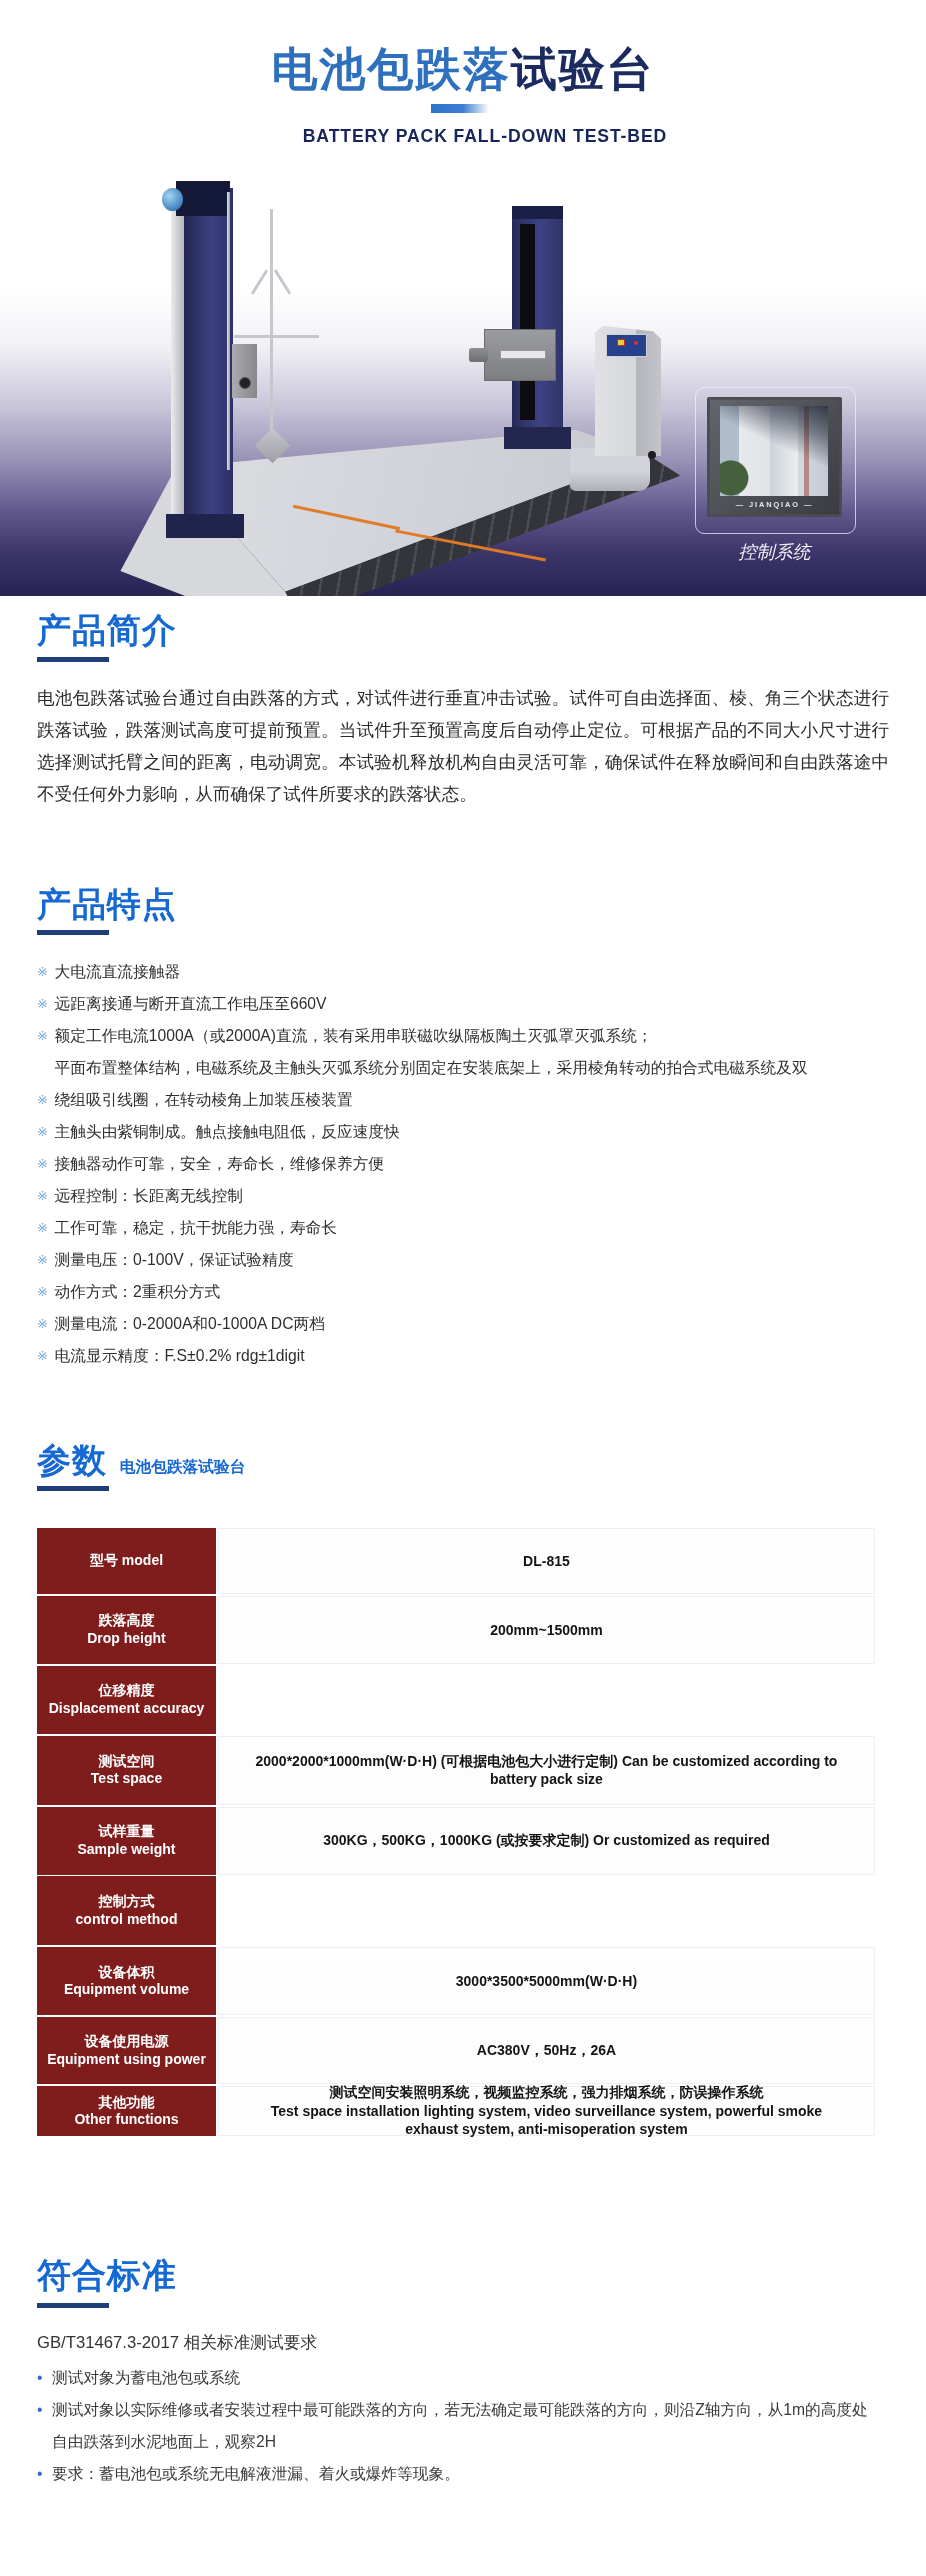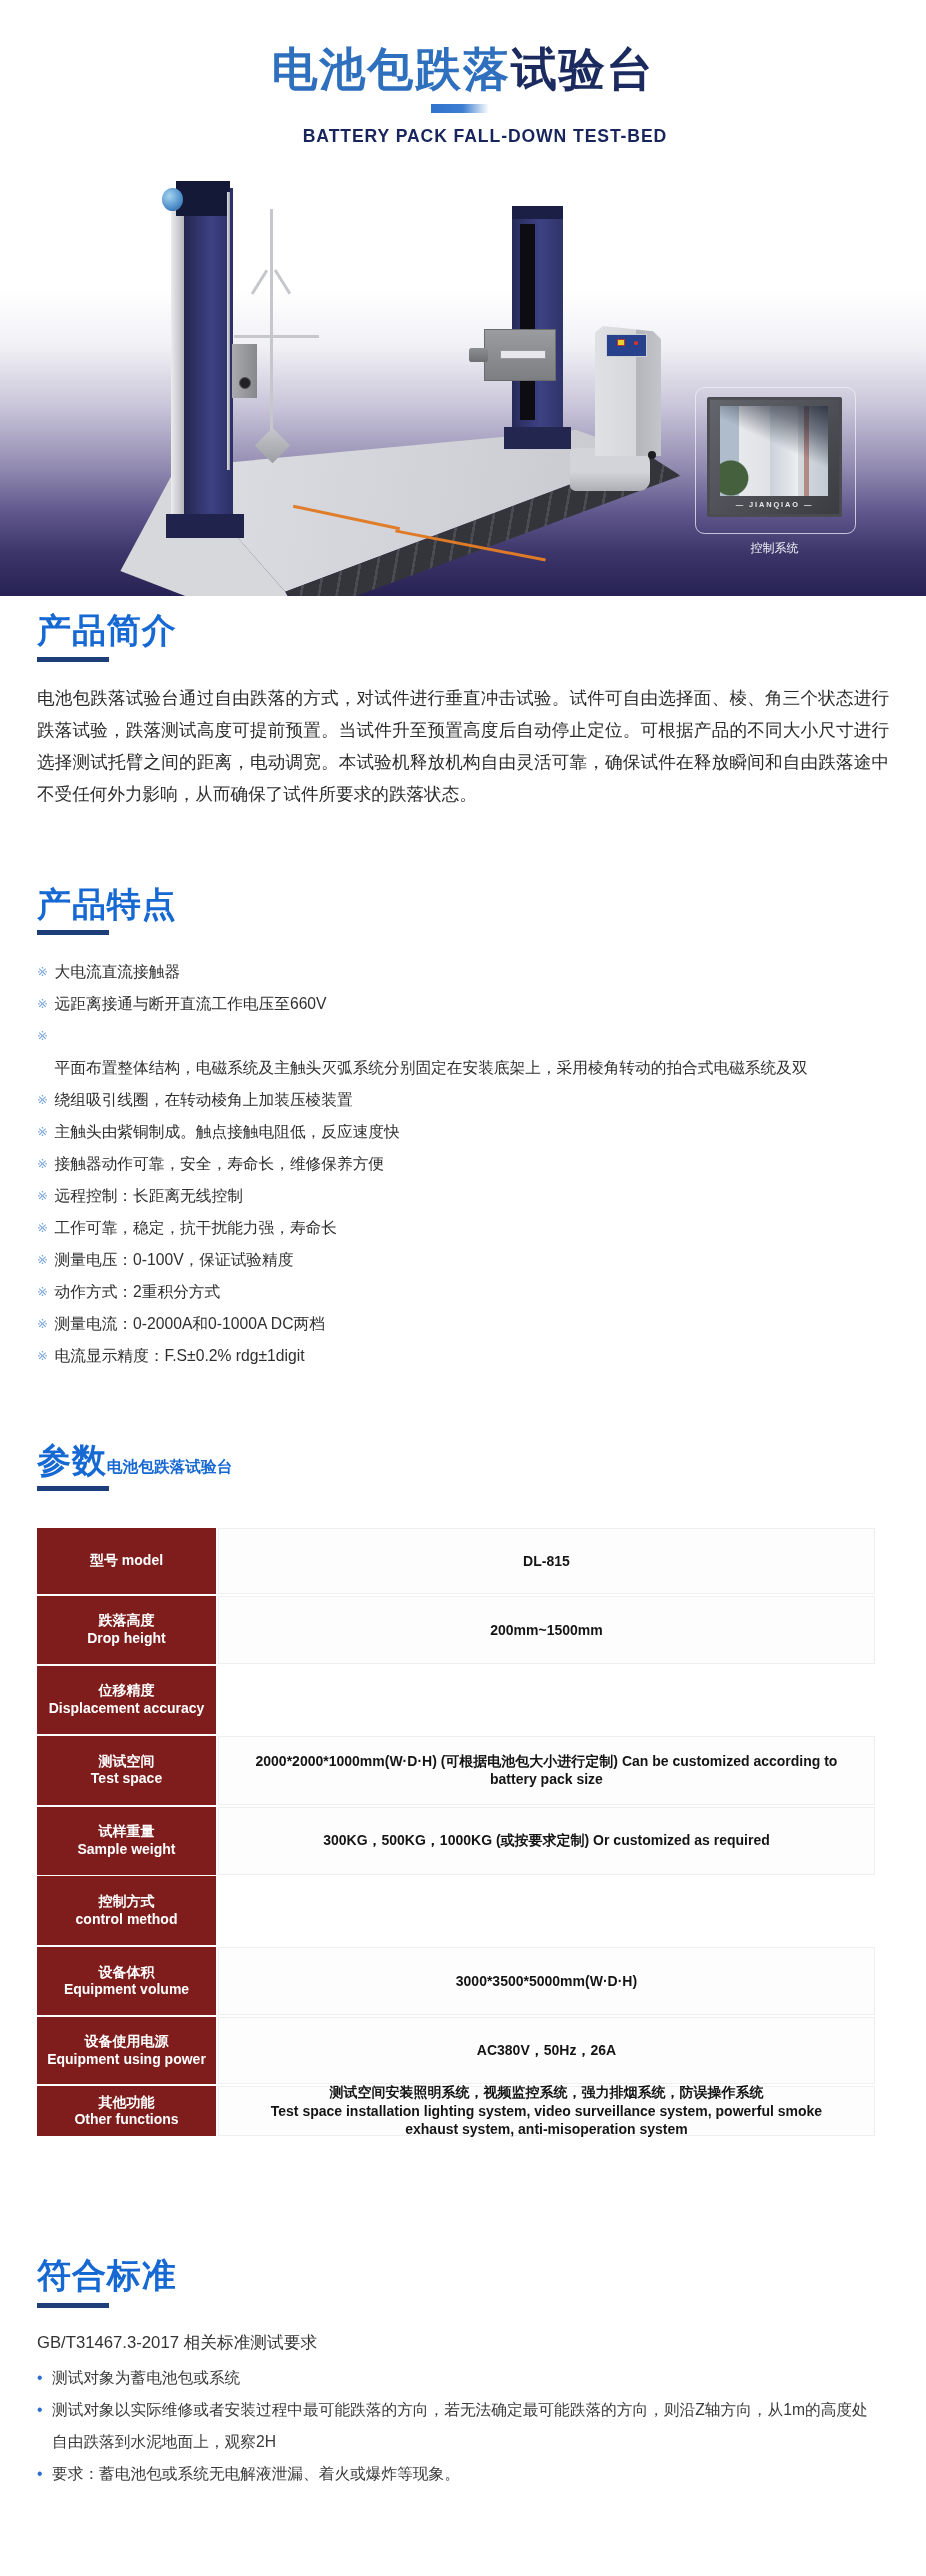--- a/index.html
+++ b/index.html
@@ -93,38 +93,38 @@
   .hmi-screen { left:720px; top:225px; width:108px; height:90px;
     background:
       linear-gradient(205deg, rgba(35,40,55,0.9) 0%, rgba(35,40,55,0.55) 22%, rgba(35,40,55,0) 45%),
       radial-gradient(circle at 10% 80%, #44603c 0%, #44603c 14%, rgba(0,0,0,0) 15%),
       linear-gradient(90deg, rgba(0,0,0,0) 0 78%, rgba(150,60,50,0.5) 78% 82%, rgba(0,0,0,0) 82%),
       linear-gradient(90deg,#aebccb 0%,#aebccb 18%,#e7e9ec 18%,#dfe2e6 46%,#c9d1d9 46%,#eceef0 72%,#d5dade 72%,#c2cad3 100%); }
   .hmi-brand { left:707px; top:319px; width:135px; text-align:center;
     color:#e8e8ec; font-size:7.4px; font-weight:700; letter-spacing:1.9px; }
   .hmi-brand::before { content:"— "; } .hmi-brand::after { content:" —"; }
   .inset-caption { left:695px; top:359px; width:159px; text-align:center;
-    color:#f2f2f7; font-size:12px; }
+    color:#f2f2f7; font-size:18px;font-style:italic; }
 
   
   .sec-h { font-size:34px; font-weight:800; color:#1668d3; letter-spacing:0.9px; white-space:nowrap; }
   .sec-underline { width:72px; height:4.6px; background:#1d3e78; }
 
   #intro-heading   { top:608px;  left:37px; }
   #intro-underline { top:657px;  left:37px; }
   #intro-body { top:682px; left:37px; width:852px; font-size:17.6px; line-height:32px;
     color:#2b2b2b; text-align:justify; }
 
   #features-heading   { top:882px;  left:37px; }
   #features-underline { top:930px; left:37px; }
   #features-list { top:956px; left:37px; width:852px; }
   .feat-row { display:flex; line-height:32px; font-size:15.7px; color:#2f2f2f; }
   .feat-marker { width:17.6px; flex:none; color:#7aa7dc; font-size:13px; }
 
-  #params-heading-wrap { top:1438px; left:37px; display:flex; align-items:flex-end; }
+  #params-heading-wrap { top:1438px; left:37px; display:flex; align-items:flex-end; gap:13px; }
   #params-sub { font-size:15.7px; font-weight:700; color:#1668d3; padding-bottom:6.5px; white-space:nowrap; }
   #params-underline { top:1486px; left:37px; }
 
   #spec-table { top:1528px; left:37px; width:838px; }
   .spec-row { display:flex; margin-bottom:1.9px; }
   .spec-th { width:179px; flex:none; margin-right:1.9px; background:#7f1d1d; color:#ffffff;
     display:flex; flex-direction:column; justify-content:center; align-items:center;
     text-align:center; font-weight:700; font-size:14px; line-height:17.6px; padding:0 5.6px; box-sizing:border-box; }
   .spec-td { flex:1; background:#fdfdfe; border:0.9px solid #efeff2;
     display:flex; justify-content:center; align-items:center; text-align:center;
@@ -202,20 +202,21 @@
   <div class="feat-row">
       <span class="feat-marker">※</span>
       <span>大电流直流接触器</span>
     </div>
   <div class="feat-row">
       <span class="feat-marker">※</span>
       <span>远距离接通与断开直流工作电压至660V</span>
     </div>
   <div class="feat-row">
       <span class="feat-marker">※</span>
+      <span>额定工作电流1000A（或2000A)直流，装有采用串联磁吹纵隔板陶土灭弧罩灭弧系统；</span>
     </div>
   <div class="feat-row">
       <span class="feat-marker"></span>
       <span>平面布置整体结构，电磁系统及主触头灭弧系统分别固定在安装底架上，采用棱角转动的拍合式电磁系统及双</span>
     </div>
   <div class="feat-row">
       <span class="feat-marker">※</span>
       <span>绕组吸引线圈，在转动棱角上加装压棱装置</span>
     </div>
   <div class="feat-row">

